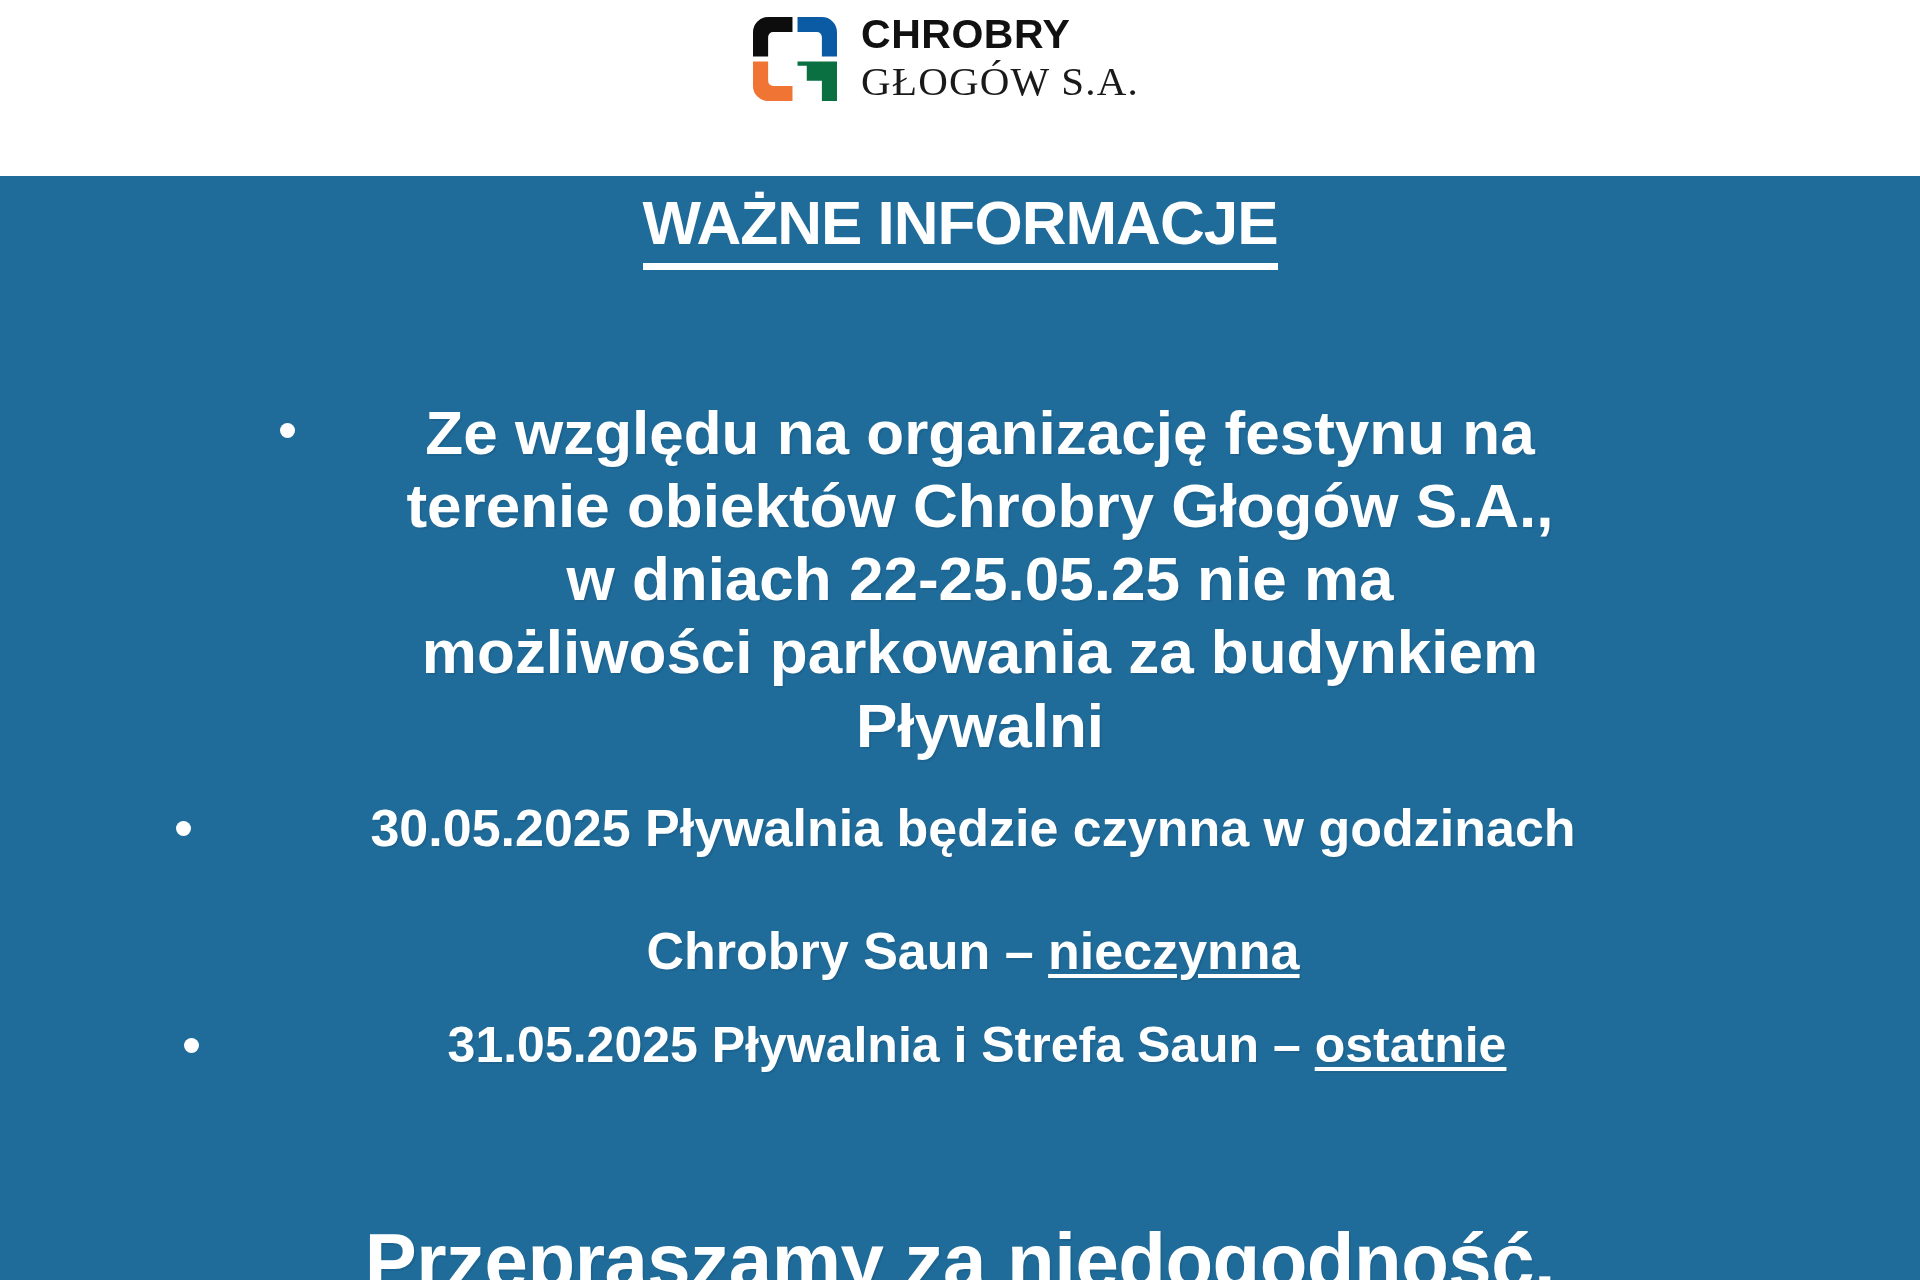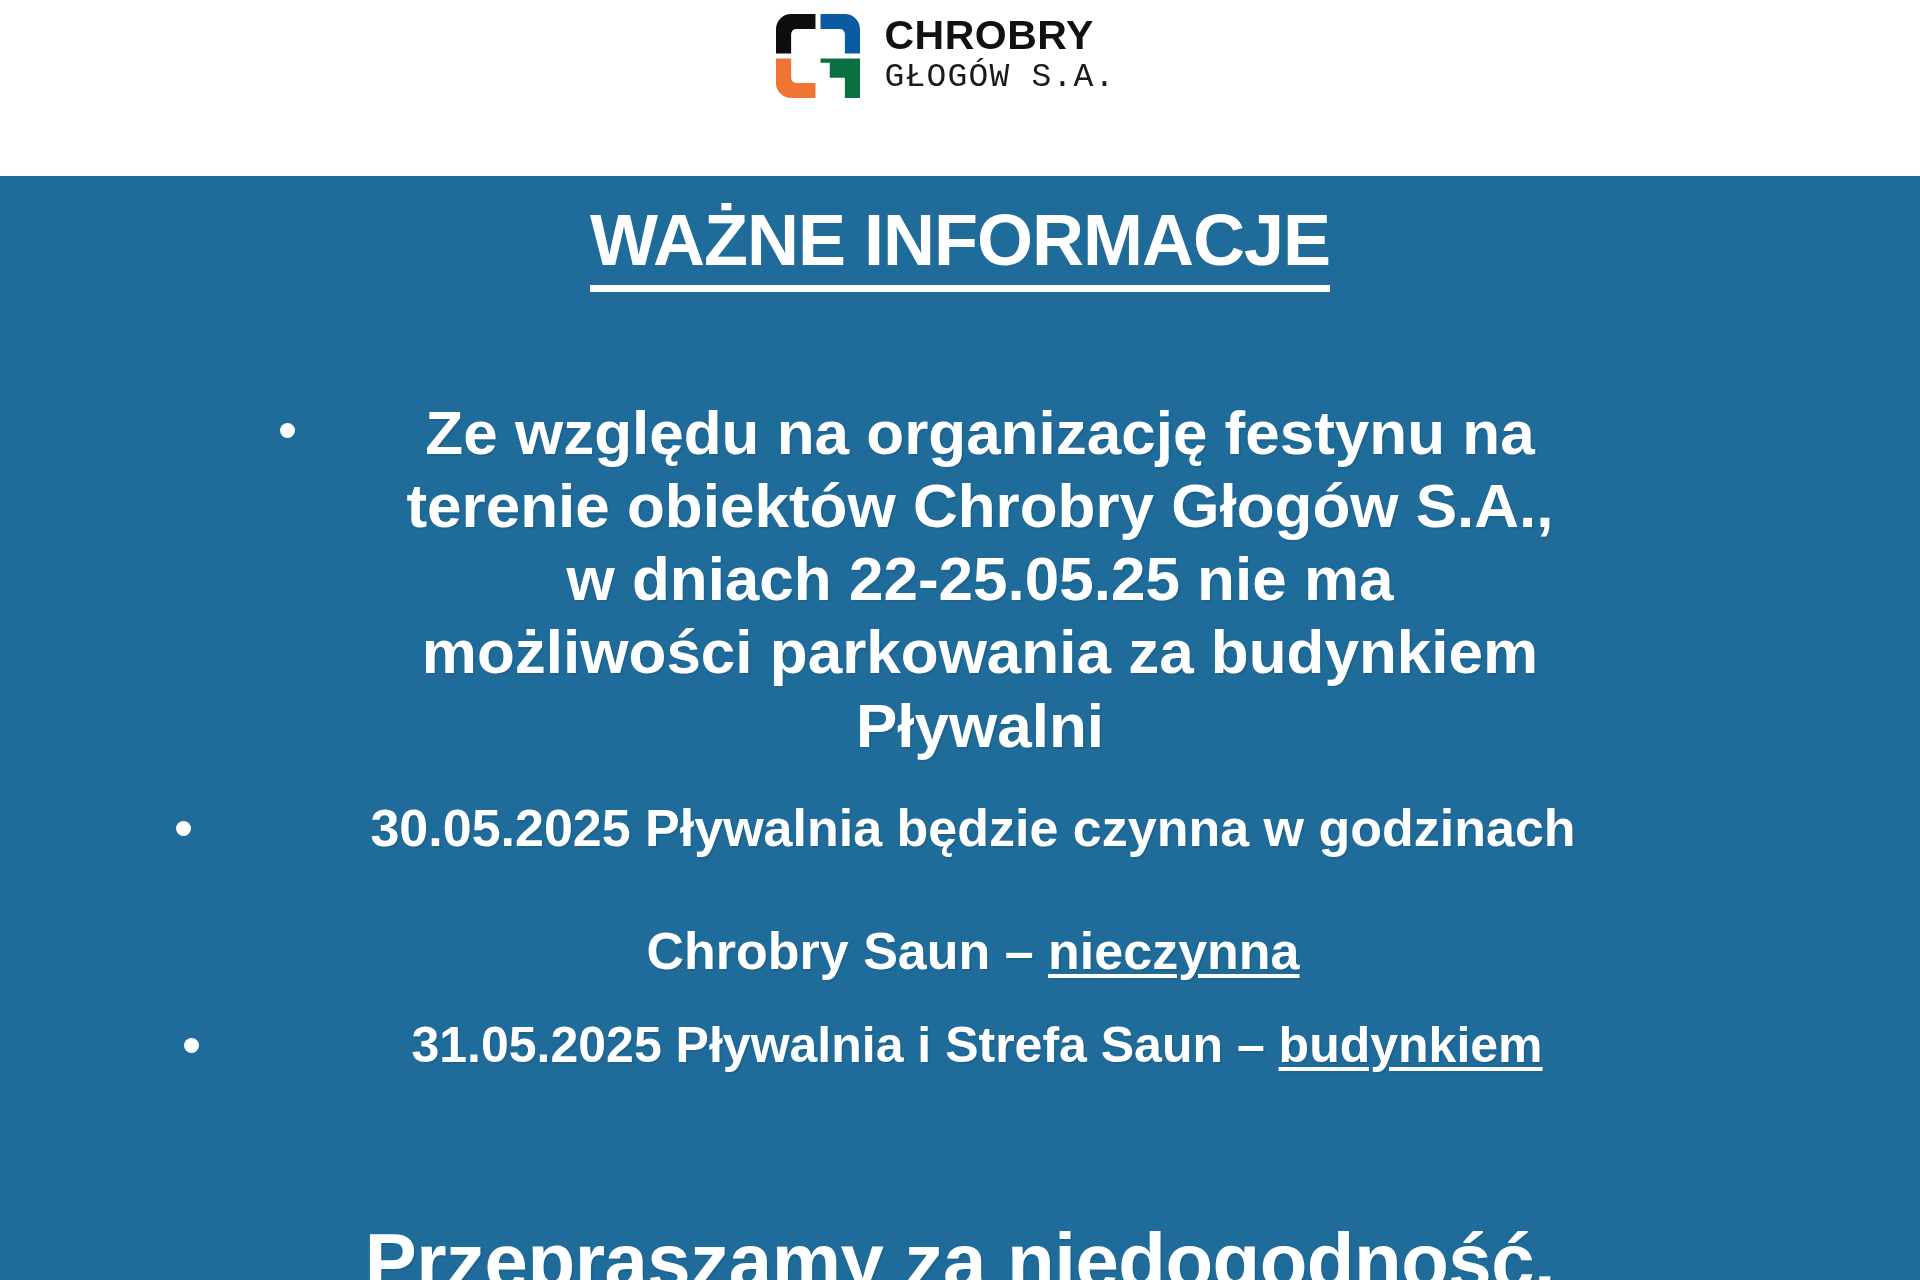--- a/index.html
+++ b/index.html
@@ -63,23 +63,23 @@
     font-family: "Liberation Sans", "DejaVu Sans", sans-serif;
     font-weight: 700;
     font-size: 41px;
     letter-spacing: 0.5px;
     color: #111111;
     line-height: 1.02;
     white-space: nowrap;
   }
 
   .logo-sub {
-    font-family: Liberation Mono, monospace;
+    font-family: Liberation Serif, serif;
     font-weight: 400;
-    font-size: 33px;
+    font-size: 41px;
     letter-spacing: 1.2px;
     color: #1a1a1a;
     line-height: 1.12;
     margin-top: 3px;
     white-space: nowrap;
   }
 
   
   .body-band {
     position: relative;
@@ -89,25 +89,25 @@
     box-sizing: border-box;
     padding: 0;
     overflow: hidden;
   }
 
   .title {
     text-align: center;
     color: #ffffff;
     font-family: "Liberation Sans", "DejaVu Sans", sans-serif;
     font-weight: 700;
-    font-size: 72px;
+    font-size: 62px;
     letter-spacing: -1px;
     line-height: 1;
     margin: 0;
-    padding-top: 28px;
+    padding-top: 16px;
     text-transform: uppercase;
     white-space: nowrap;
   }
 
   .title-underline-wrap {
     display: inline-block;
     position: relative;
   }
 
   .title-underline-wrap::after {
@@ -243,21 +243,21 @@
         <span class="bullet-dot"></span>
         <span class="notice-text">
           <span>30.05.2025 Pływalnia będzie czynna w godzinach</span><br>
           <br>
           <span>Chrobry Saun – </span><span class="u">nieczynna</span>
         </span>
       </li>
 
       <li class="notice-item item-3">
         <span class="bullet-dot"></span>
-        <span class="notice-text"><span>31.05.2025 Pływalnia i Strefa Saun – </span><span class="u">budynkiem</span></span>
+        <span class="notice-text"><span>31.05.2025 Pływalnia i Strefa Saun – </span><span class="u">ostatnie</span></span>
       </li>
 
     </ul>
 
     <div class="apology">Przepraszamy za niedogodność.</div>
 
   </div>
 
 </div>
 

